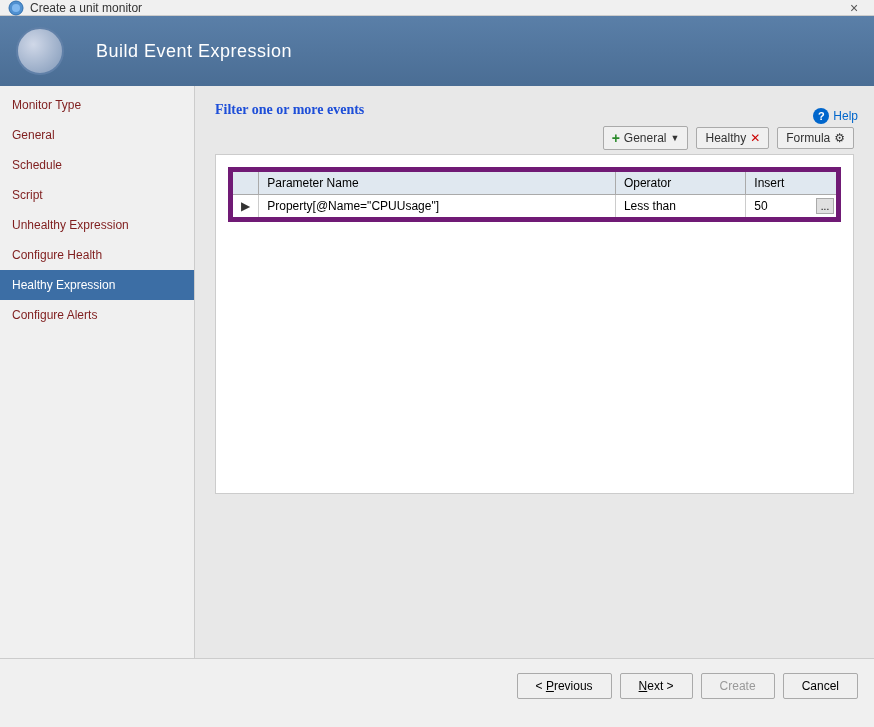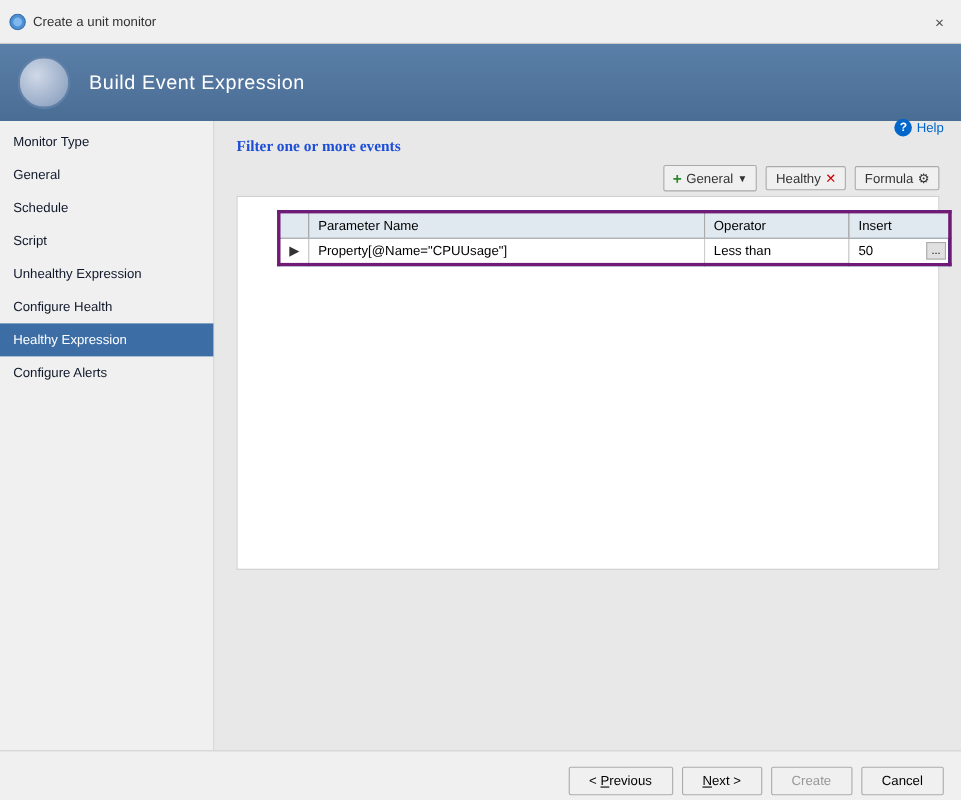--- a/index.html
+++ b/index.html
@@ -9,21 +9,21 @@
       background: #f0f0f0;
       width: 874px;
       height: 727px;
       overflow: hidden;
       position: relative;
     }
 
     
     .title-bar {
       background: #f0f0f0;
-      height: 40px;
+      height: 16px;
       display: flex;
       align-items: center;
       justify-content: space-between;
       padding: 1px 8px;
       border-bottom: 1px solid #ccc;
     }
     .title-bar-left {
       display: flex;
       align-items: center;
       gap: 6px;
@@ -47,21 +47,21 @@
       border: none;
     }
 
     
     .header {
       background: linear-gradient(to bottom, #5a7fa8, #4a6d94);
       height: 70px;
       display: flex;
       align-items: center;
       padding: 0 16px;
-      gap: 17px;
+      gap: 32px;
     }
     .header-icon {
       width: 48px;
       height: 48px;
       border-radius: 50%;
       background: radial-gradient(circle at 35% 35%, #d0d8e8, #8098b8);
       border: 2px solid #6080a8;
       flex-shrink: 0;
     }
     .header-title {
@@ -81,21 +81,21 @@
     .sidebar {
       width: 195px;
       background: #f0f0f0;
       border-right: 1px solid #ccc;
       flex-shrink: 0;
       padding-top: 4px;
     }
     .sidebar-item {
       padding: 8px 12px;
       cursor: pointer;
-      color: #0f172a;
+      color: #7f1d1d;
       font-size: 12px;
     }
     .sidebar-item.active {
       background: #3c6ea5;
       color: white;
     }
 
     
     .content {
       flex: 1;
@@ -175,23 +175,22 @@
       align-items: center;
       justify-content: center;
       font-size: 11px;
       font-weight: bold;
     }
 
     
     .expression-table {
       width: 100%;
       border-collapse: collapse;
-      background: #0369a1;
-      border: 3px solid #701a75;
-      margin-left: 24px;
+      background: #ef4444;
+      border: 5px solid #701a75;
     }
     .expression-table th {
       background: #e0e8f0;
       border: 1px solid #aaa;
       padding: 4px 8px;
       text-align: left;
       font-weight: normal;
       font-size: 12px;
     }
     .expression-table td {

